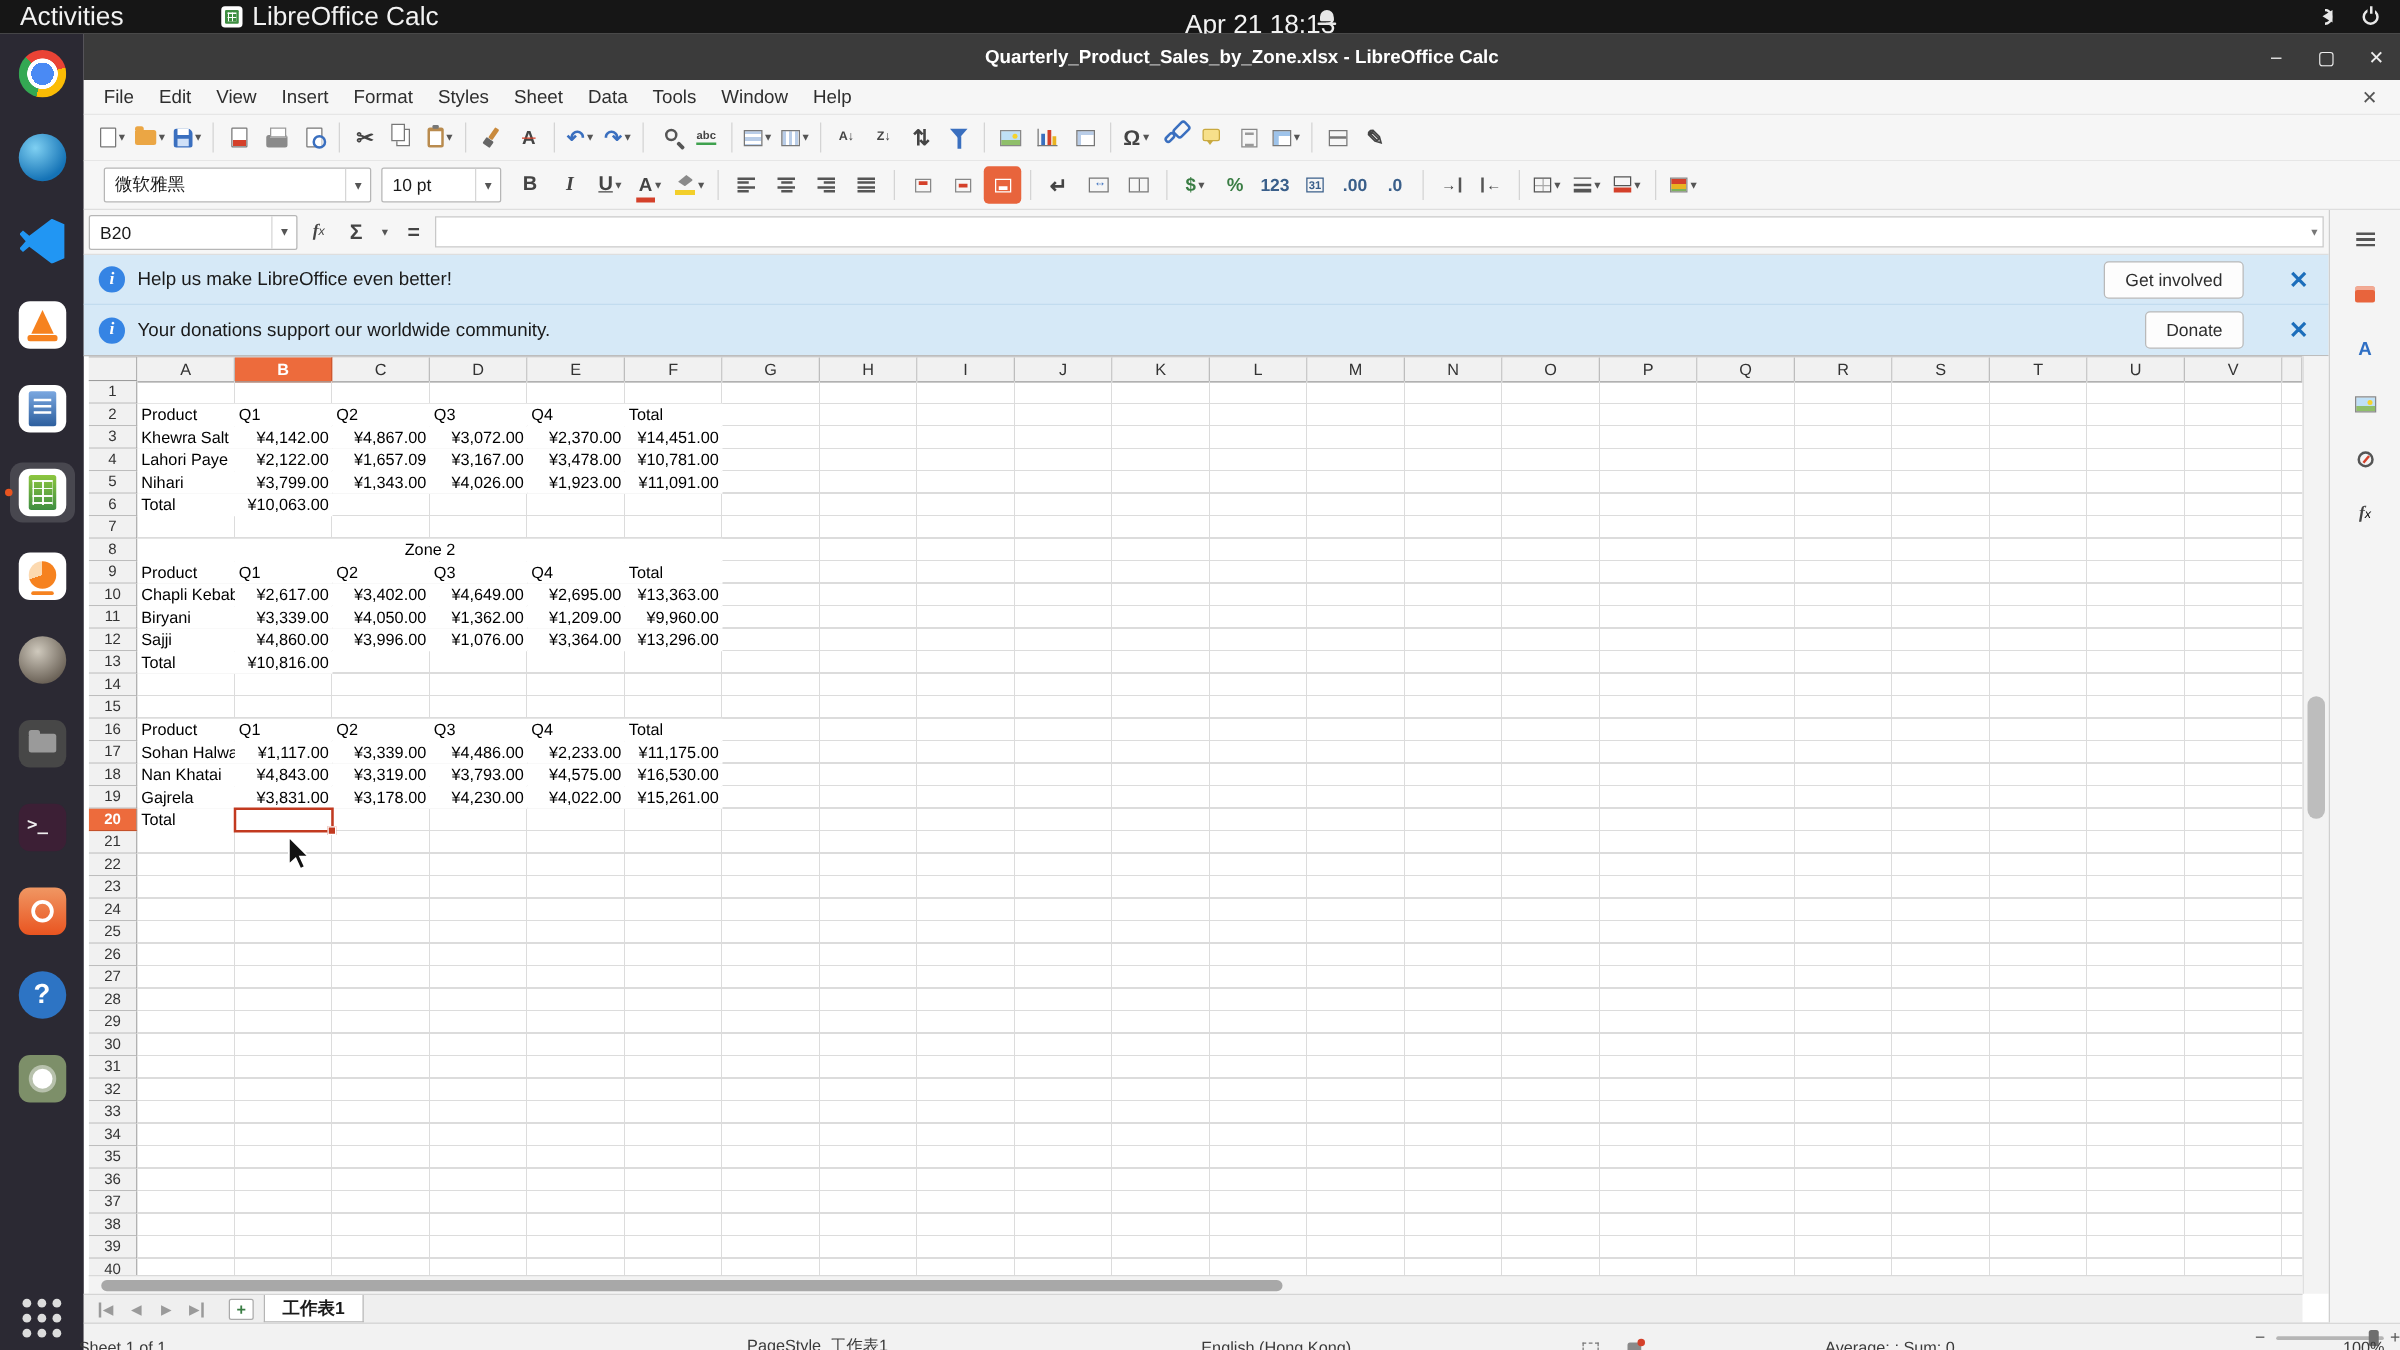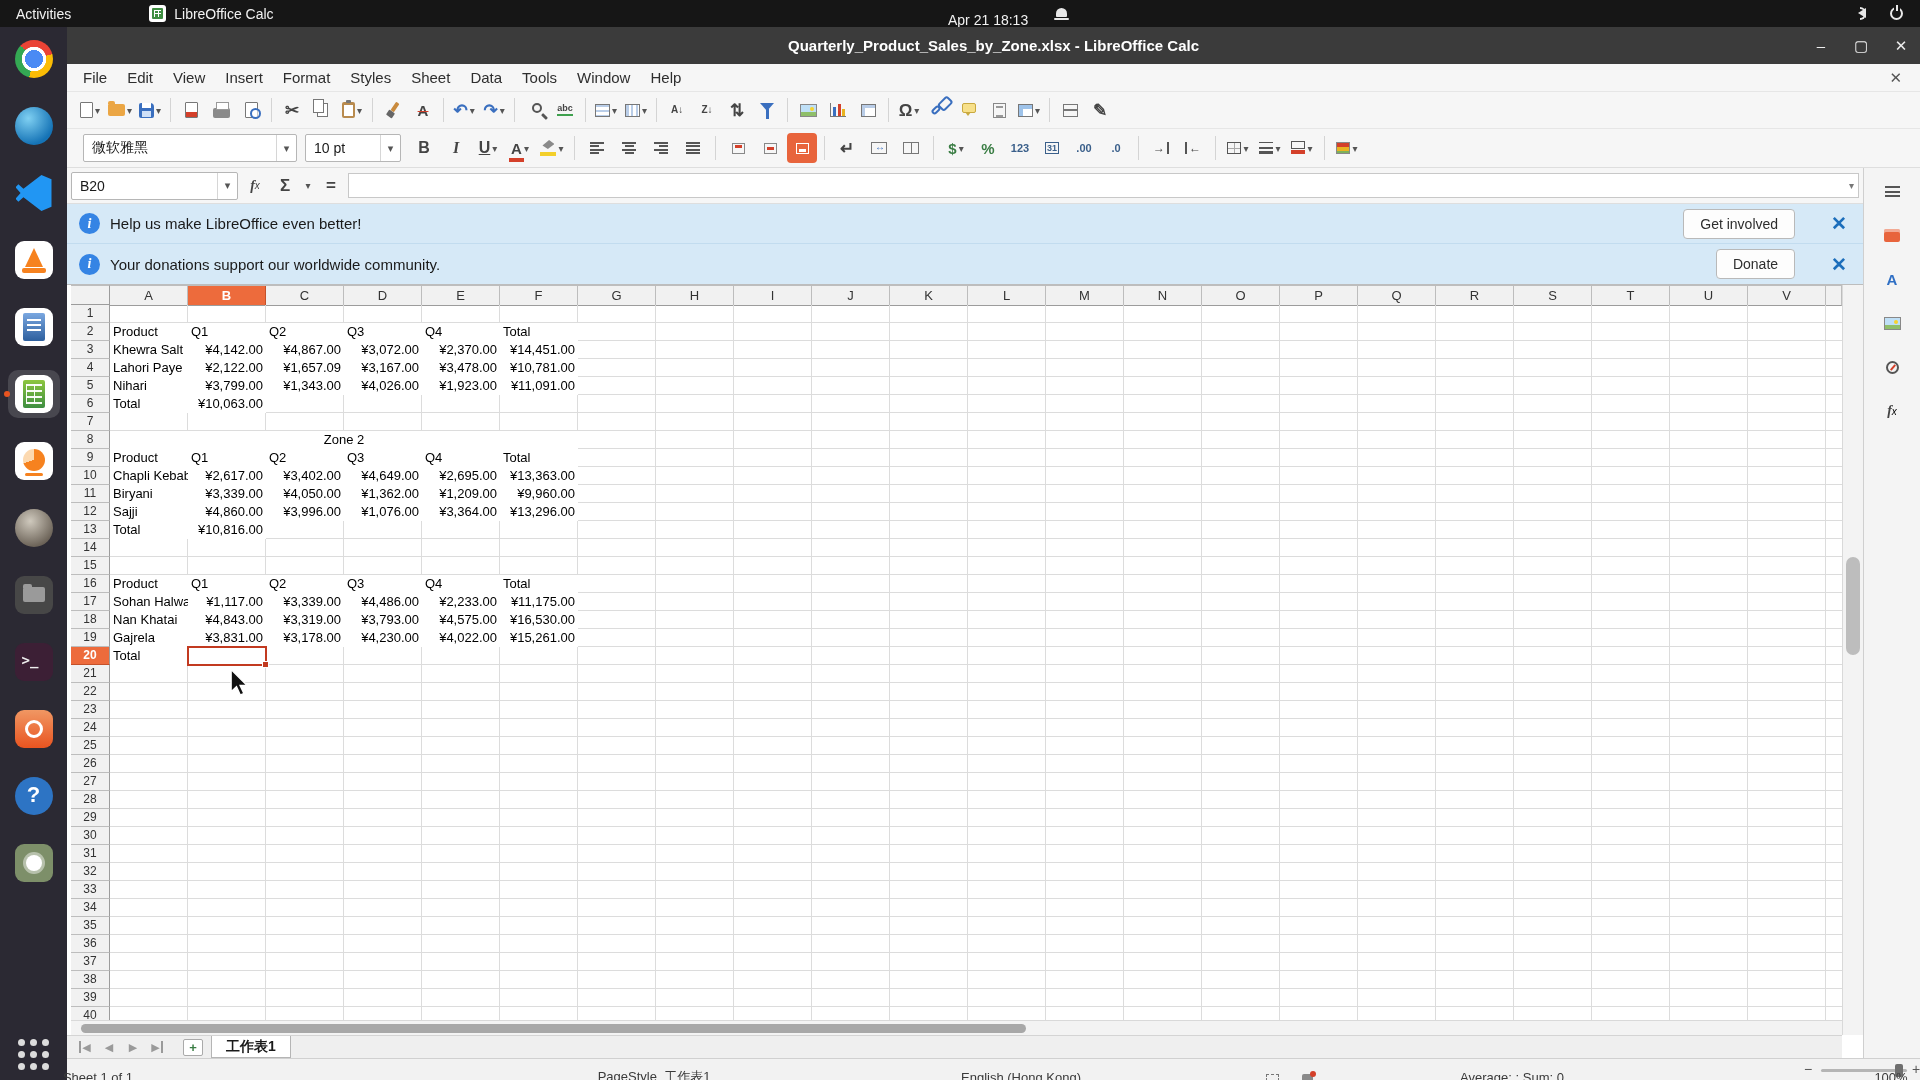--- a/index.html
+++ b/index.html
@@ -1,20 +1,20 @@
 <!DOCTYPE html>
 <html><head>
 <meta charset="utf-8">
 <style>
 *{box-sizing:border-box;margin:0;padding:0}
 html,body{width:1920px;height:1080px;overflow:hidden}
 body{font-family:"Liberation Sans",sans-serif;background:#fff;position:relative}
 
 
-#topbar{position:absolute;left:0;top:0;width:1920px;height:27px;background:#161616;color:#f2f2f2;display:flex;align-items:center;font-size:14px}
+#topbar{position:absolute;left:0;top:0;width:1920px;height:27px;background:#161616;color:#f2f2f2;display:flex;align-items:center;font-size:21px}
 #topbar .activities{margin-left:16px}
 #topbar .appsec{display:flex;align-items:center;gap:8px;margin-left:78px}
 .mini-calc{width:17px;height:17px;background:#fff;border-radius:3px;position:relative;display:inline-block}
 .mini-calc::before{content:'';position:absolute;inset:3px;background:#3e8e41;border-radius:1px}
 .mini-calc::after{content:'';position:absolute;inset:5px;background:repeating-linear-gradient(to bottom,#fff 0 1px,transparent 1px 3.5px),repeating-linear-gradient(to right,#fff 0 1px,transparent 1px 3.5px)}
 #topbar .clock{position:absolute;left:948px;top:0;height:39px;display:flex;align-items:center;font-weight:400}
 .bell{position:absolute;left:1056px;top:8px;width:11px;height:9px;background:#e8e8e8;border-radius:6px 6px 1px 1px}
 .bell::after{content:'';position:absolute;left:-2px;right:-2px;bottom:-3px;height:2px;background:#e8e8e8;border-radius:1px}
 .spk{position:absolute;left:1858px;top:8px;width:0;height:0;border-top:5px solid transparent;border-bottom:5px solid transparent;border-right:8px solid #e8e8e8}
 .spk::after{content:'';position:absolute;left:2px;top:-6px;width:4px;height:9px;border:2px solid #e8e8e8;border-left:none;border-radius:0 7px 7px 0}
@@ -75,21 +75,21 @@
 .tbi.on .va::after{background:#fff}
 .tsep{width:1px;height:24px;background:#d4d4d4;margin:0 5px;display:inline-block}
 .g{font-weight:700;color:#444;font-size:13px;font-style:normal;line-height:1}
 .big{font-size:17px}
 .blue{color:#3a6fbf}
 .strike{text-decoration:line-through;text-decoration-color:#d4402a;font-size:15px}
 .abc{font-size:9px;border-bottom:2px solid #3fa14e;padding-bottom:1px}
 .srt{font-size:10px}
 .mon{color:#3a7d44;font-size:15px}
 .pct{color:#3a7d44;font-size:15px}
-.num{font-size:11px;color:#3a5f8a}
+.num{font-size:14px;color:#3a5f8a}
 .numbx{font-size:9px;color:#3a5f8a;border:1px solid #3a5f8a;padding:0 1px}
 .fcA{position:relative;font-size:15px;font-weight:700;color:#444}
 .fcA::after{content:'';position:absolute;left:-2px;right:-2px;bottom:-5px;height:4px;background:#d4402a}
 .ihlw{width:16px;height:16px;position:relative;display:block}
 .ihlw::before{content:'';position:absolute;left:2px;top:0;width:12px;height:9px;background:#8a8a8a;clip-path:polygon(0 60%,55% 0,100% 45%,45% 100%)}
 .ihlw::after{content:'';position:absolute;left:0;right:0;bottom:0;height:4px;background:#f3cf2a}
 .ip{width:13px;height:16px;background:#fff;border:1px solid #777;border-radius:1px;display:block}
 .ipdf{box-shadow:inset 0 -5px 0 #d4402a}
 .ip.prev{position:relative}
 .ip.prev::after{content:'';position:absolute;right:-4px;bottom:-2px;width:7px;height:7px;border:2px solid #3a6fbf;border-radius:50%;background:rgba(255,255,255,.6)}

